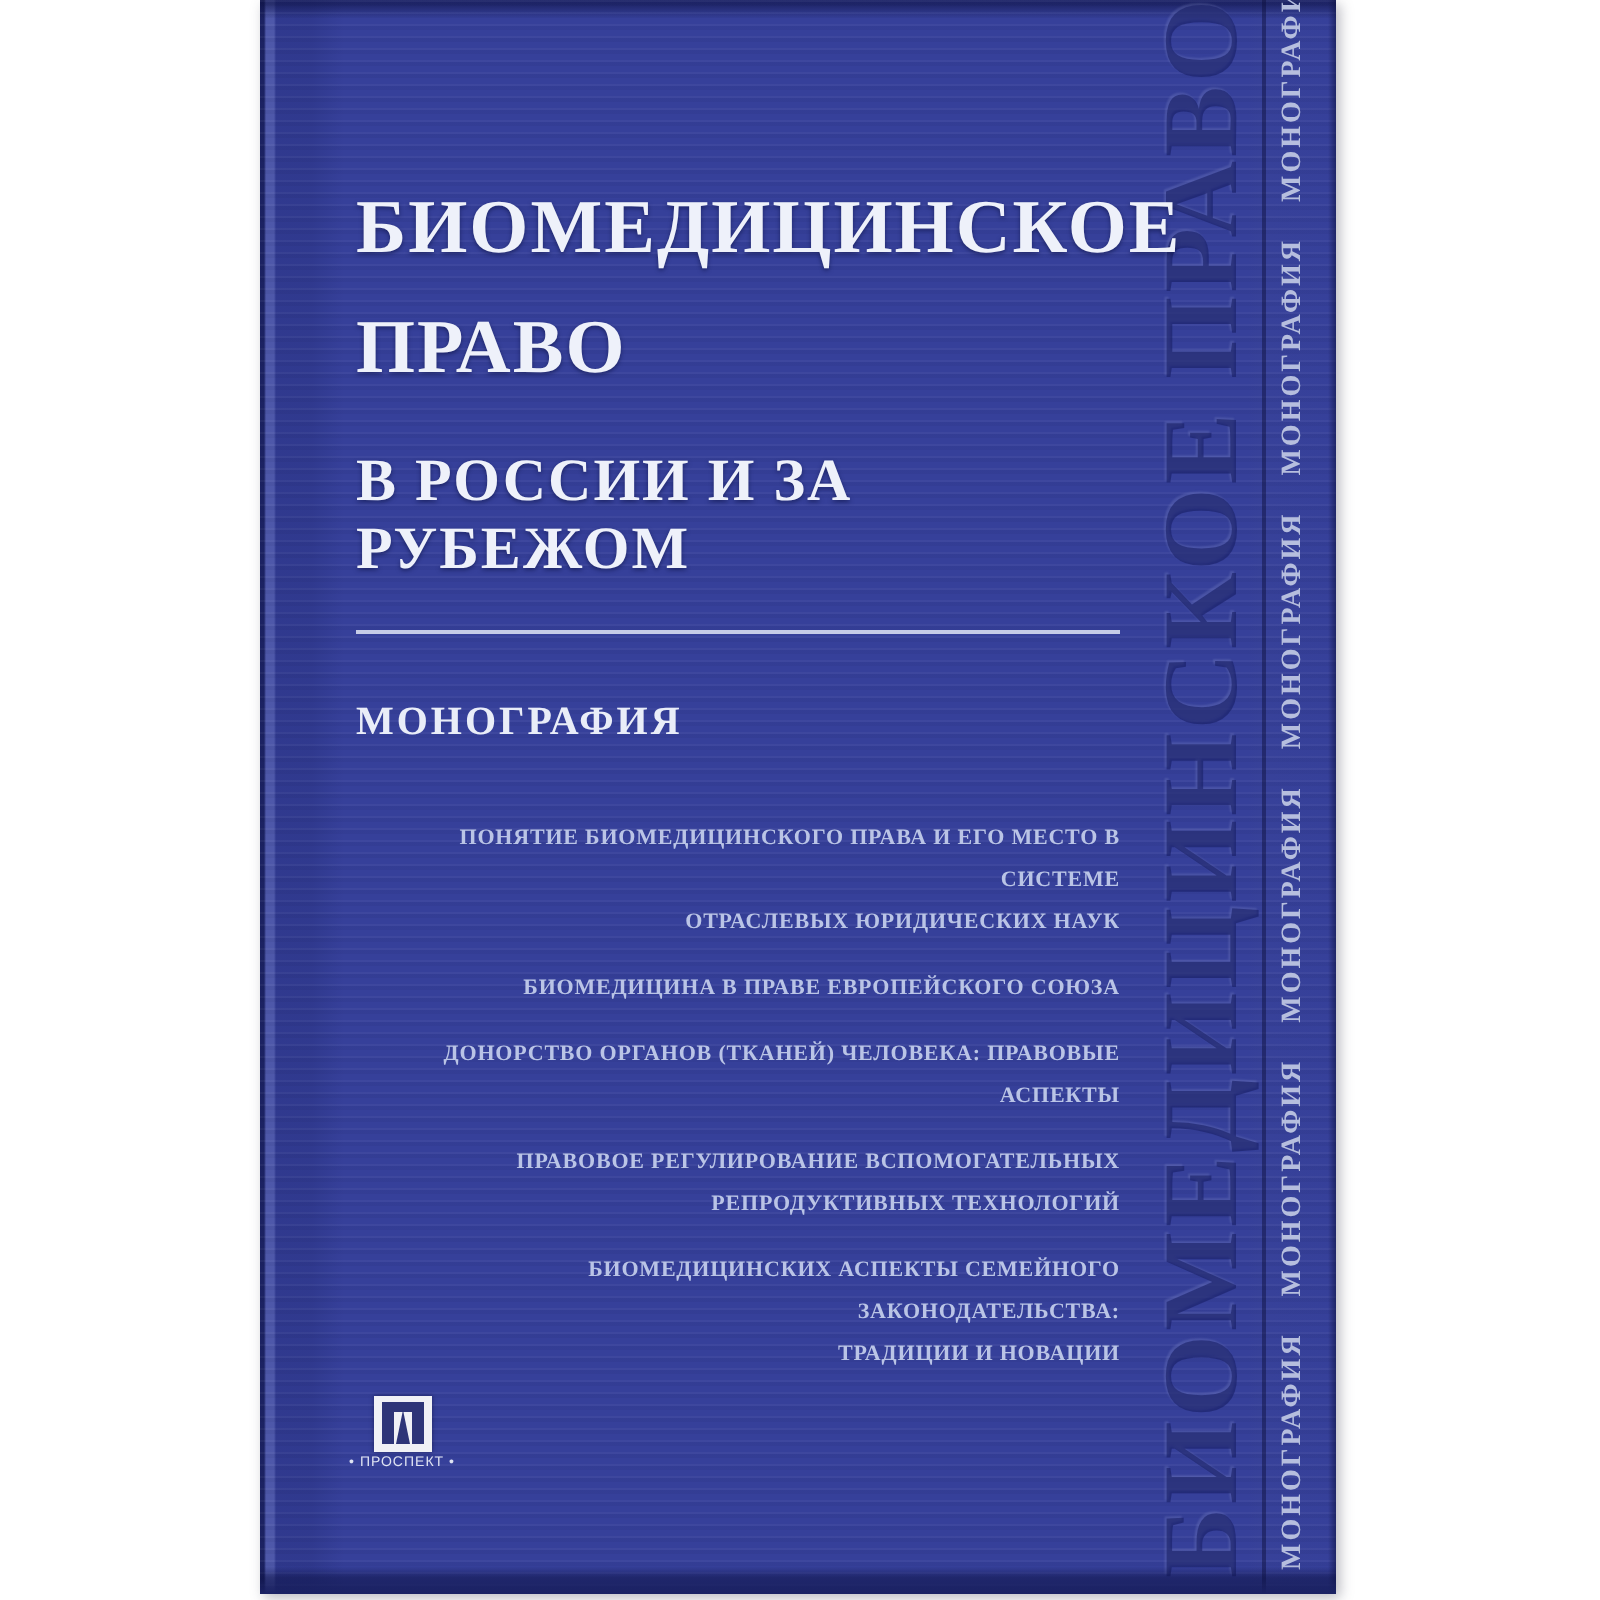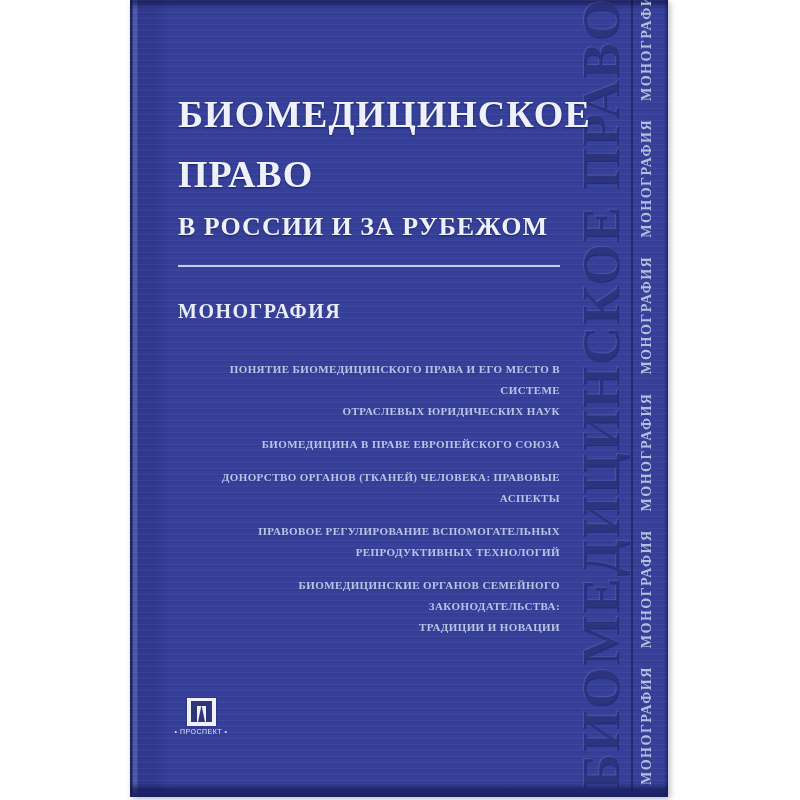--- a/index.html
+++ b/index.html
@@ -53,21 +53,21 @@
   .content {
     position:absolute; left:48px; top:0; width:382px; z-index:5;
   }
   .title {
     padding-top:84px; margin:0;
     font-size:38px; font-weight:bold; line-height:60px;
     letter-spacing:1px; color:#eef1fa; white-space:pre-line;
     text-shadow:0 1px 2px rgba(10,15,60,0.55);
   }
   .subtitle {
-    margin-top:8px; font-size:26px; font-weight:bold;
+    margin-top:20px; font-size:30px; font-weight:bold;
     letter-spacing:1px; color:#eef1fa;
     text-shadow:0 1px 2px rgba(10,15,60,0.55);
   }
   .divider {
     margin-top:23px; height:2px; width:100%;
     background:#d3d8ee; opacity:0.92;
   }
   .edition {
     margin-top:33px; font-size:20px; font-weight:bold;
     letter-spacing:1.5px; color:#e9edf8;
@@ -115,21 +115,21 @@
       <div class="divider"></div>
       <div class="edition">МОНОГРАФИЯ</div>
 
       <ul class="topics">
         <li class="topic">ПОНЯТИЕ БИОМЕДИЦИНСКОГО ПРАВА И ЕГО МЕСТО В СИСТЕМЕ
 ОТРАСЛЕВЫХ ЮРИДИЧЕСКИХ НАУК</li>
         <li class="topic">БИОМЕДИЦИНА В ПРАВЕ ЕВРОПЕЙСКОГО СОЮЗА</li>
         <li class="topic">ДОНОРСТВО ОРГАНОВ (ТКАНЕЙ) ЧЕЛОВЕКА: ПРАВОВЫЕ АСПЕКТЫ</li>
         <li class="topic">ПРАВОВОЕ РЕГУЛИРОВАНИЕ ВСПОМОГАТЕЛЬНЫХ
 РЕПРОДУКТИВНЫХ ТЕХНОЛОГИЙ</li>
-        <li class="topic">БИОМЕДИЦИНСКИЕ ОРГАНОВ СЕМЕЙНОГО ЗАКОНОДАТЕЛЬСТВА:
+        <li class="topic">БИОМЕДИЦИНСКИХ АСПЕКТЫ СЕМЕЙНОГО ЗАКОНОДАТЕЛЬСТВА:
 ТРАДИЦИИ И НОВАЦИИ</li>
       </ul>
     </div>
 
     <div class="logo">
       <span class="logo-box">
         <svg width="29" height="28" viewBox="0 0 29 28">
           <rect x="0" y="0" width="29" height="28" fill="#f0f1f6"></rect>
           <rect x="4" y="3" width="21" height="5" fill="#2e3578"></rect>
           <rect x="4" y="3" width="6" height="21" fill="#2e3578"></rect>

